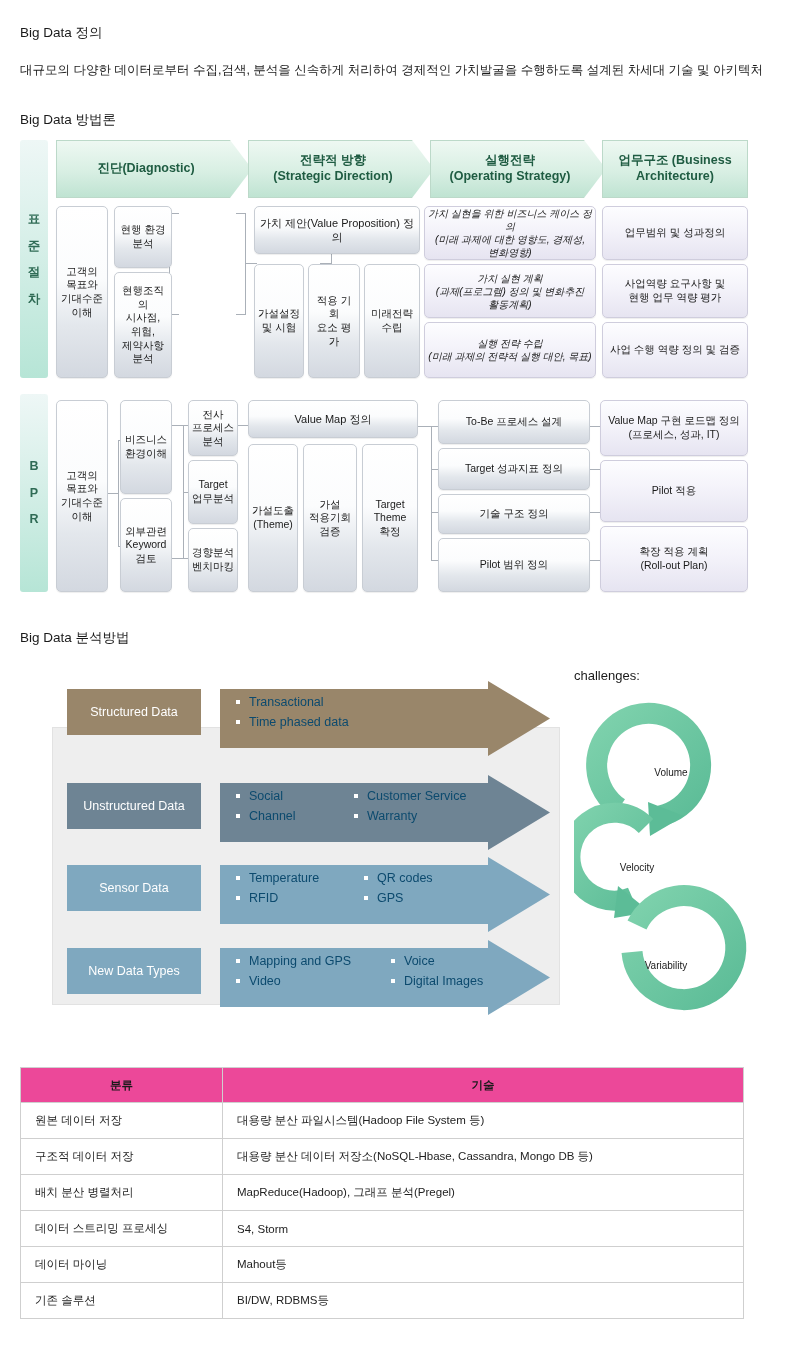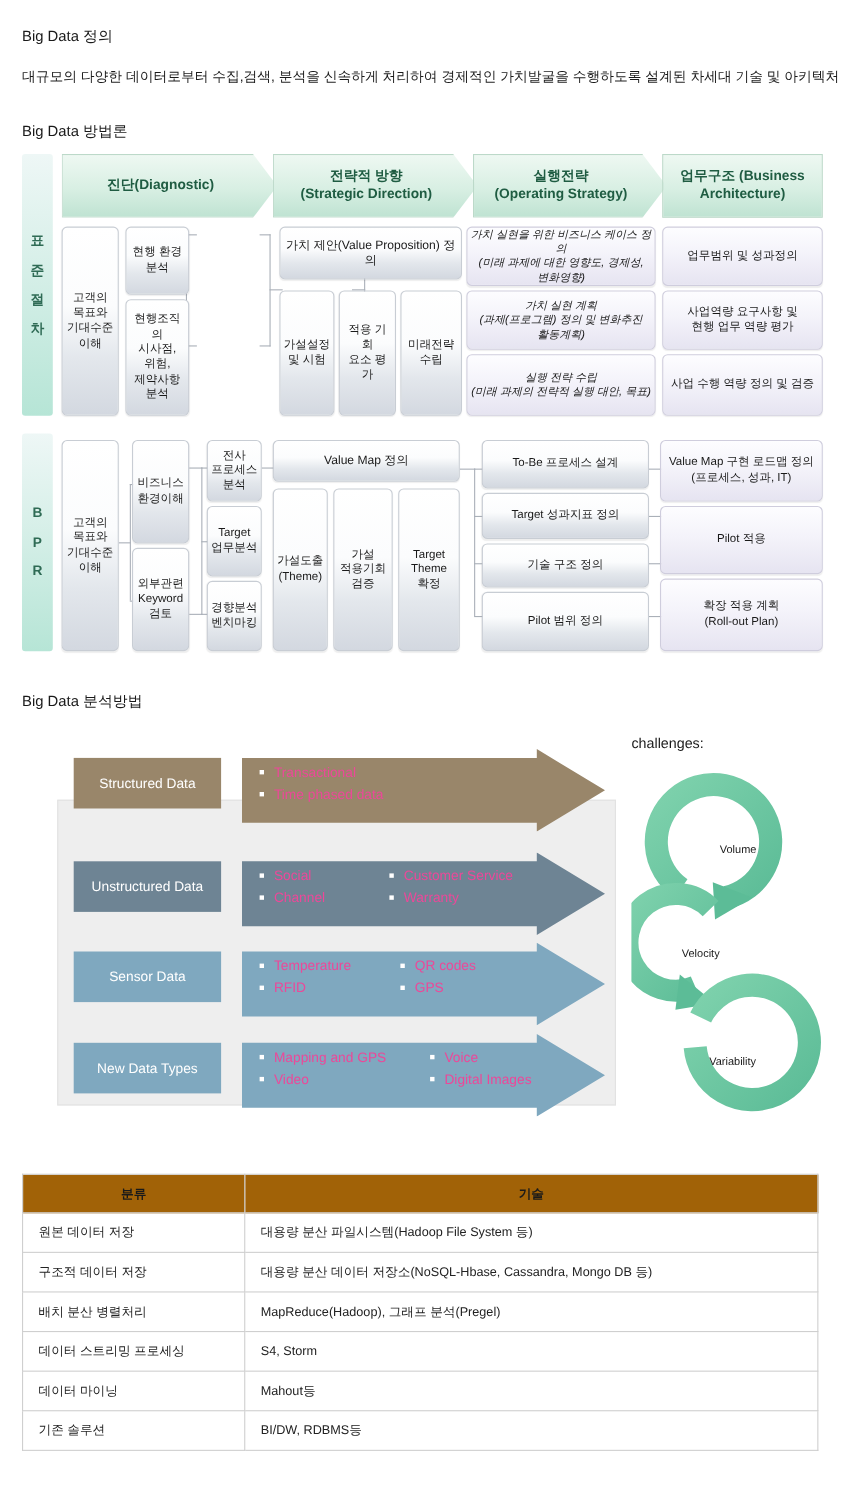--- a/index.html
+++ b/index.html
@@ -59,21 +59,21 @@
   #grayPanel {
     position:absolute; left:32px; top:107px; width:508px; height:278px;
     background:#eeeeee; border:1px solid #e2e2e2;
   }
   .lbl-box {
     position:absolute; display:flex; align-items:center; justify-content:center;
     color:#ffffff; font-size:12.5px; text-align:center;
   }
   .arrow-box {
     position:absolute; display:flex; align-items:center;
-    color:#ec4899; font-size:12.5px;
+    color:#0c4a6e; font-size:12.5px;
     padding-left:16px;
   }
   .arrow-cols { display:flex; width:100%; }
   .arrow-cols ul { list-style:none; margin:0; padding:0; }
   .arrow-cols li { position:relative; padding-left:13px; line-height:1.62; white-space:nowrap; }
   .arrow-cols li:before {
     content:""; position:absolute; left:0; top:8px;
     width:4px; height:4px; background:#ffffff;
   }
 
@@ -86,21 +86,21 @@
 
   
   #tech-table {
     position:absolute; left:20px; top:1067px; width:724px;
     border-collapse:collapse; font-size:11.5px; color:#222;
   }
   #tech-table th, #tech-table td {
     border:1px solid #cfcfcf; padding:0 14px; height:36px; text-align:left;
   }
   #tech-table thead th {
-    background:#a16207; text-align:center; font-weight:bold; height:35px; color:#1a1a1a;
+    background:#ec4899; text-align:center; font-weight:bold; height:35px; color:#1a1a1a;
   }
   #tech-table td.col1 { width:202px; }
 </style>
 </head>
 <body>
 
 <div class="sec-title" style="left:20px; top:24px;">Big Data 정의</div>
 <div class="body-text" style="left:20px; top:62px;">대규모의 다양한 데이터로부터 수집,검색, 분석을 신속하게 처리하여 경제적인 가치발굴을 수행하도록 설계된 차세대 기술 및 아키텍처</div>
 
 <div class="sec-title" style="left:20px; top:111px;">Big Data 방법론</div>

